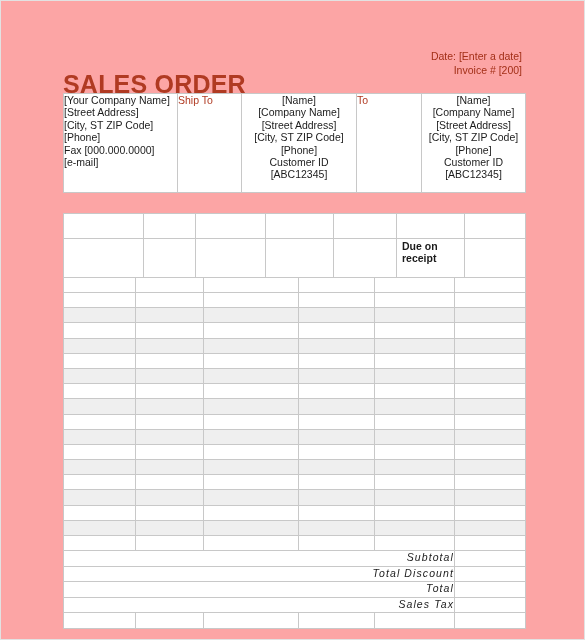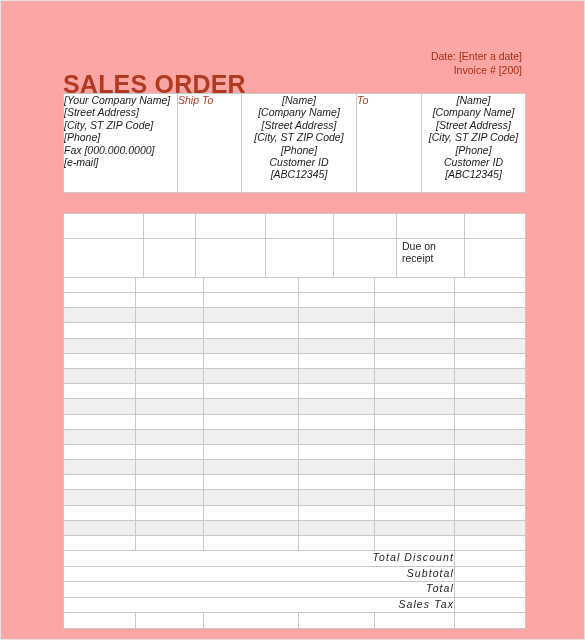--- a/index.html
+++ b/index.html
@@ -61,21 +61,20 @@
   
   .addr-table {
     left: 62px;
     top: 92px;
     width: 462px;
   }
   .addr-table td {
     height: 98px;
     padding: 4px 4px 0 4px;
     line-height: 12.4px;
-    font-style: italic;
   }
   .addr-cell-left {
     text-align: left;
     white-space: pre-line;
   }
   .addr-cell-right {
     text-align: center;
     white-space: pre-line;
   }
   .addr-label {
@@ -96,20 +95,21 @@
     text-align: center;
     padding: 3px 4px 4px 5px;
     line-height: 11.5px;
     height: 24px;
     border-color: #b5462f;
   }
   .info-table td.info-blank {
     height: 28px;
     padding: 2px 4px 8px 5px;
     line-height: 11.5px;
+    font-weight: bold;
   }
 
   
   .items-table {
     left: 62px;
     top: 276px;
     width: 462px;
   }
   .items-table th {
     background: #b5462f;
@@ -381,28 +381,28 @@
           <td class="item-cell"></td>
           <td class="item-cell"></td>
           <td class="item-cell"></td>
           <td class="item-cell"></td>
           <td class="item-cell"></td>
           <td class="item-cell"></td>
         </tr>
       </tbody>
     <tbody id="totals-body">
         <tr>
+          <td class="total-label" colspan="5">Subtotal</td>
+          <td class="total-value"></td>
+        </tr>
+        <tr>
           <td class="total-label" colspan="5">Total Discount</td>
           <td class="total-value shaded"></td>
         </tr>
         <tr>
-          <td class="total-label" colspan="5">Subtotal</td>
-          <td class="total-value"></td>
-        </tr>
-        <tr>
           <td class="total-label" colspan="5">Total</td>
           <td class="total-value"></td>
         </tr>
         <tr>
           <td class="total-label" colspan="5">Sales Tax</td>
           <td class="total-value shaded"></td>
         </tr>
         <tr>
           <td class="tail-cell"></td>
           <td class="tail-cell"></td>

